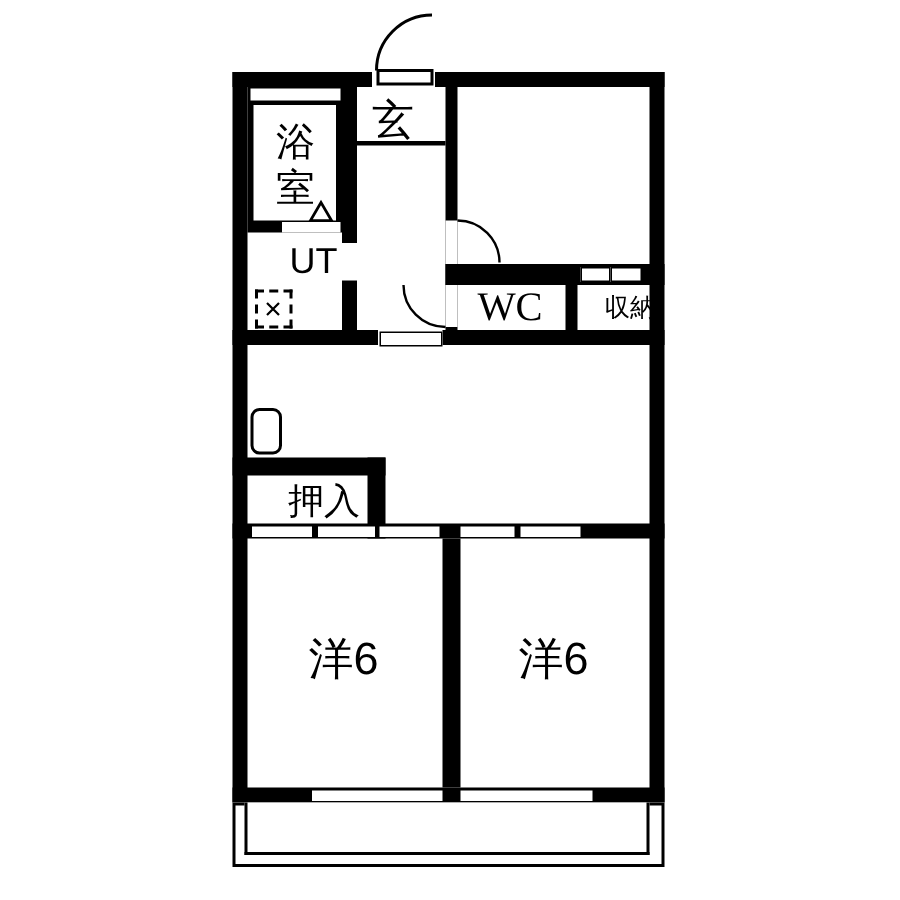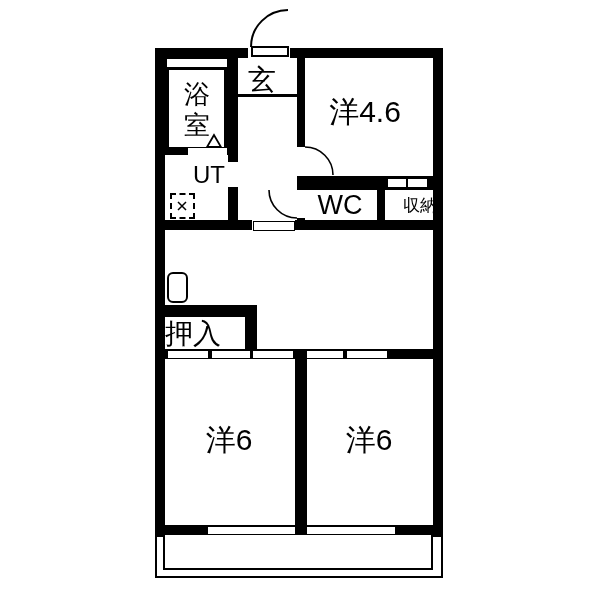--- a/index.html
+++ b/index.html
@@ -85,21 +85,20 @@
     <path d="M 269 190 A 28 28 0 0 0 297 218" fill="none" stroke="#000" stroke-width="1.6"></path>
     <path d="M 214 135 L 207 147 L 221 147 Z" fill="#fff" stroke="#000" stroke-width="1.8"></path>
     <path d="M 178 202 L 186 210 M 186 202 L 178 210" fill="none" stroke="#000" stroke-width="1.5"></path>
   </svg>
 
   <div class="abs" style="left:165px;top:79px;width:64px;text-align:center;font-size:26px;line-height:31px;color:#000;">
     <span style="display:block;">浴</span>
     <span style="display:block;">室</span>
   </div>
   <div class="label" style="left:262px;top:80px;font-size:28px;">玄</div>
-  <div class="label" style="left:365px;top:112px;font-size:30px;">洋4.6</div>
   <div class="label" style="left:209px;top:175px;font-size:24px;">UT</div>
-  <div class="label" style="left:340px;top:205px;font-size:27px;">WC</div>
+  <div class="label" style="left:340px;top:205px;font-size:27px;font-family:Liberation Serif, serif;">WC</div>
   <div class="label" style="left:420px;top:205px;font-size:17px;">収納</div>
-  <div class="label" style="left:193px;top:334px;font-size:28px;">押入</div>
+  <div class="label" style="left:216px;top:334px;font-size:24px;">押入</div>
   <div class="label" style="left:229px;top:440px;font-size:30px;">洋6</div>
   <div class="label" style="left:369px;top:440px;font-size:30px;">洋6</div>
 
 </div>
 
 </body></html>

